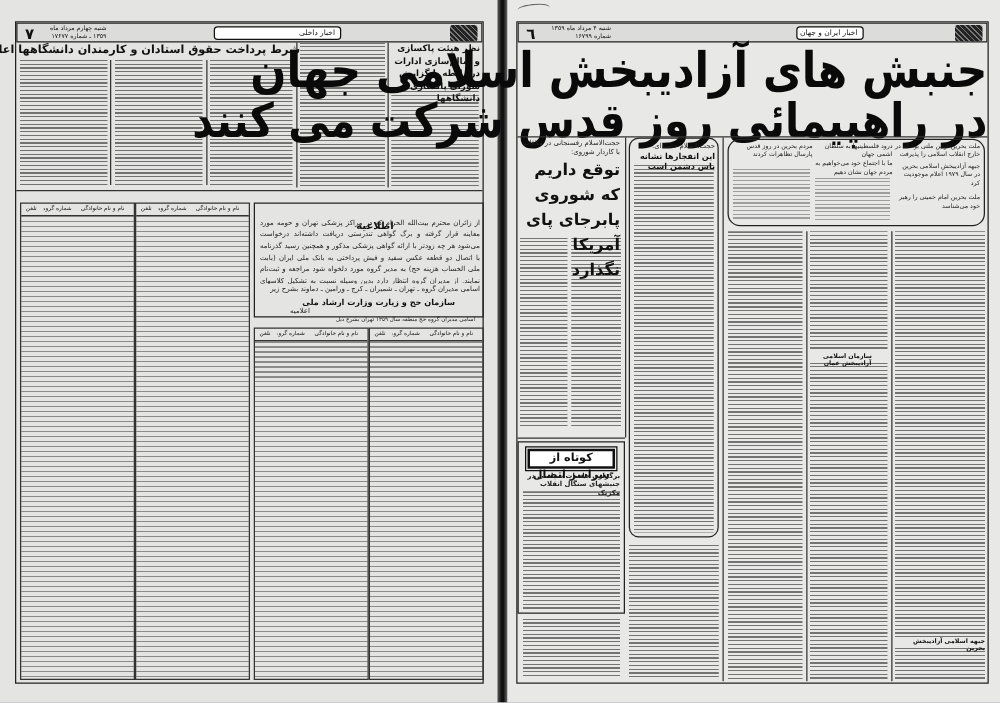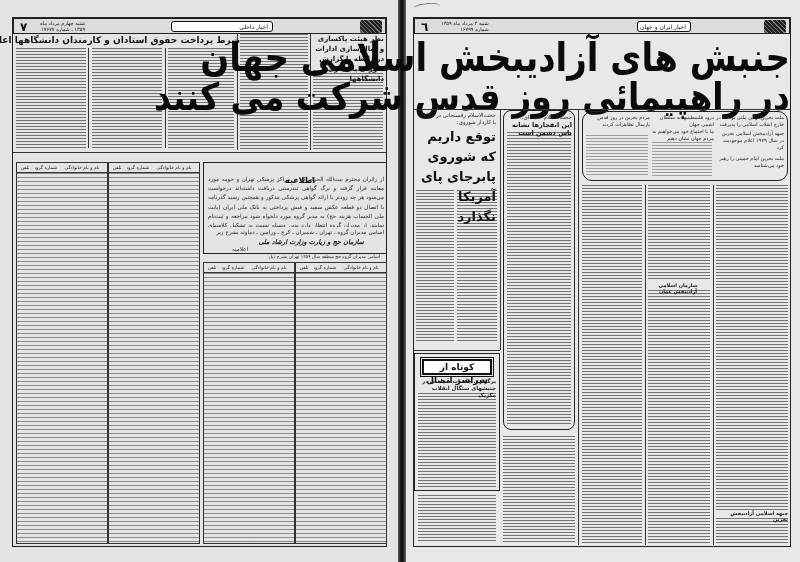--- a/index.html
+++ b/index.html
@@ -23,21 +23,21 @@
     background-image: repeating-linear-gradient(180deg, rgba(20,20,20,0.55) 0 1px, transparent 1px 3px);
     background-clip: content-box; }
   .textcol.light { background-image: repeating-linear-gradient(180deg, rgba(20,20,20,0.35) 0 1px, transparent 1px 3px); }
   .rule-v { position: absolute; width: 1px; background: #333; }
   .rule-h { position: absolute; height: 1px; background: #333; }
   .box { position: absolute; border: 1.5px solid #222; border-radius: 8px; }
   .sub-hl { position: absolute; direction: rtl; text-align: right; font-weight: bold; color: #111; }
   .kicker { position: absolute; direction: rtl; text-align: right; font-size: 5.5px; line-height: 7px; color: #222; }
   .notice-title { position: absolute; font-weight: bold; font-size: 8px; direction: rtl; text-align: center; }
   .notice-body { position: absolute; direction: rtl; text-align: justify; font-size: 5.6px; line-height: 9.2px; color: #222; }
-  .notice-sign { position: absolute; direction: rtl; font-weight: bold; font-size: 6.5px; font-style: italic; }
+  .notice-sign { position: absolute; direction: rtl; font-weight: bold; font-size: 6.5px; }
   .table { position: absolute; border: 1px solid #333; }
   .thead { position: absolute; left: 0; right: 0; top: 0; height: 10px; border-bottom: 1px solid #333; direction: rtl; font-size: 4.6px; line-height: 9px; }
   .thead span { position: absolute; top: 0; text-align: center; white-space: nowrap; overflow: hidden; }
   .trows { position: absolute; left: 0; right: 0; top: 10px; bottom: 0;
     background-image: repeating-linear-gradient(180deg, rgba(30,30,30,0.45) 0 1px, transparent 1px 4px); }
   .blackbox { position: absolute; background: #fff; border: 2px solid #111; outline: 1px solid #111; outline-offset: 1px; font-weight: 900; font-size: 9px; line-height: 13px; text-align: center; direction: rtl; }
   .corner-scribble { position: absolute; left: 414px; top: 3px; width: 26px; height: 8px; border-top: 1.5px solid #666; border-radius: 40% 60% 0 0; transform: rotate(-8deg); }
 </style>
 </head>
 <body>

